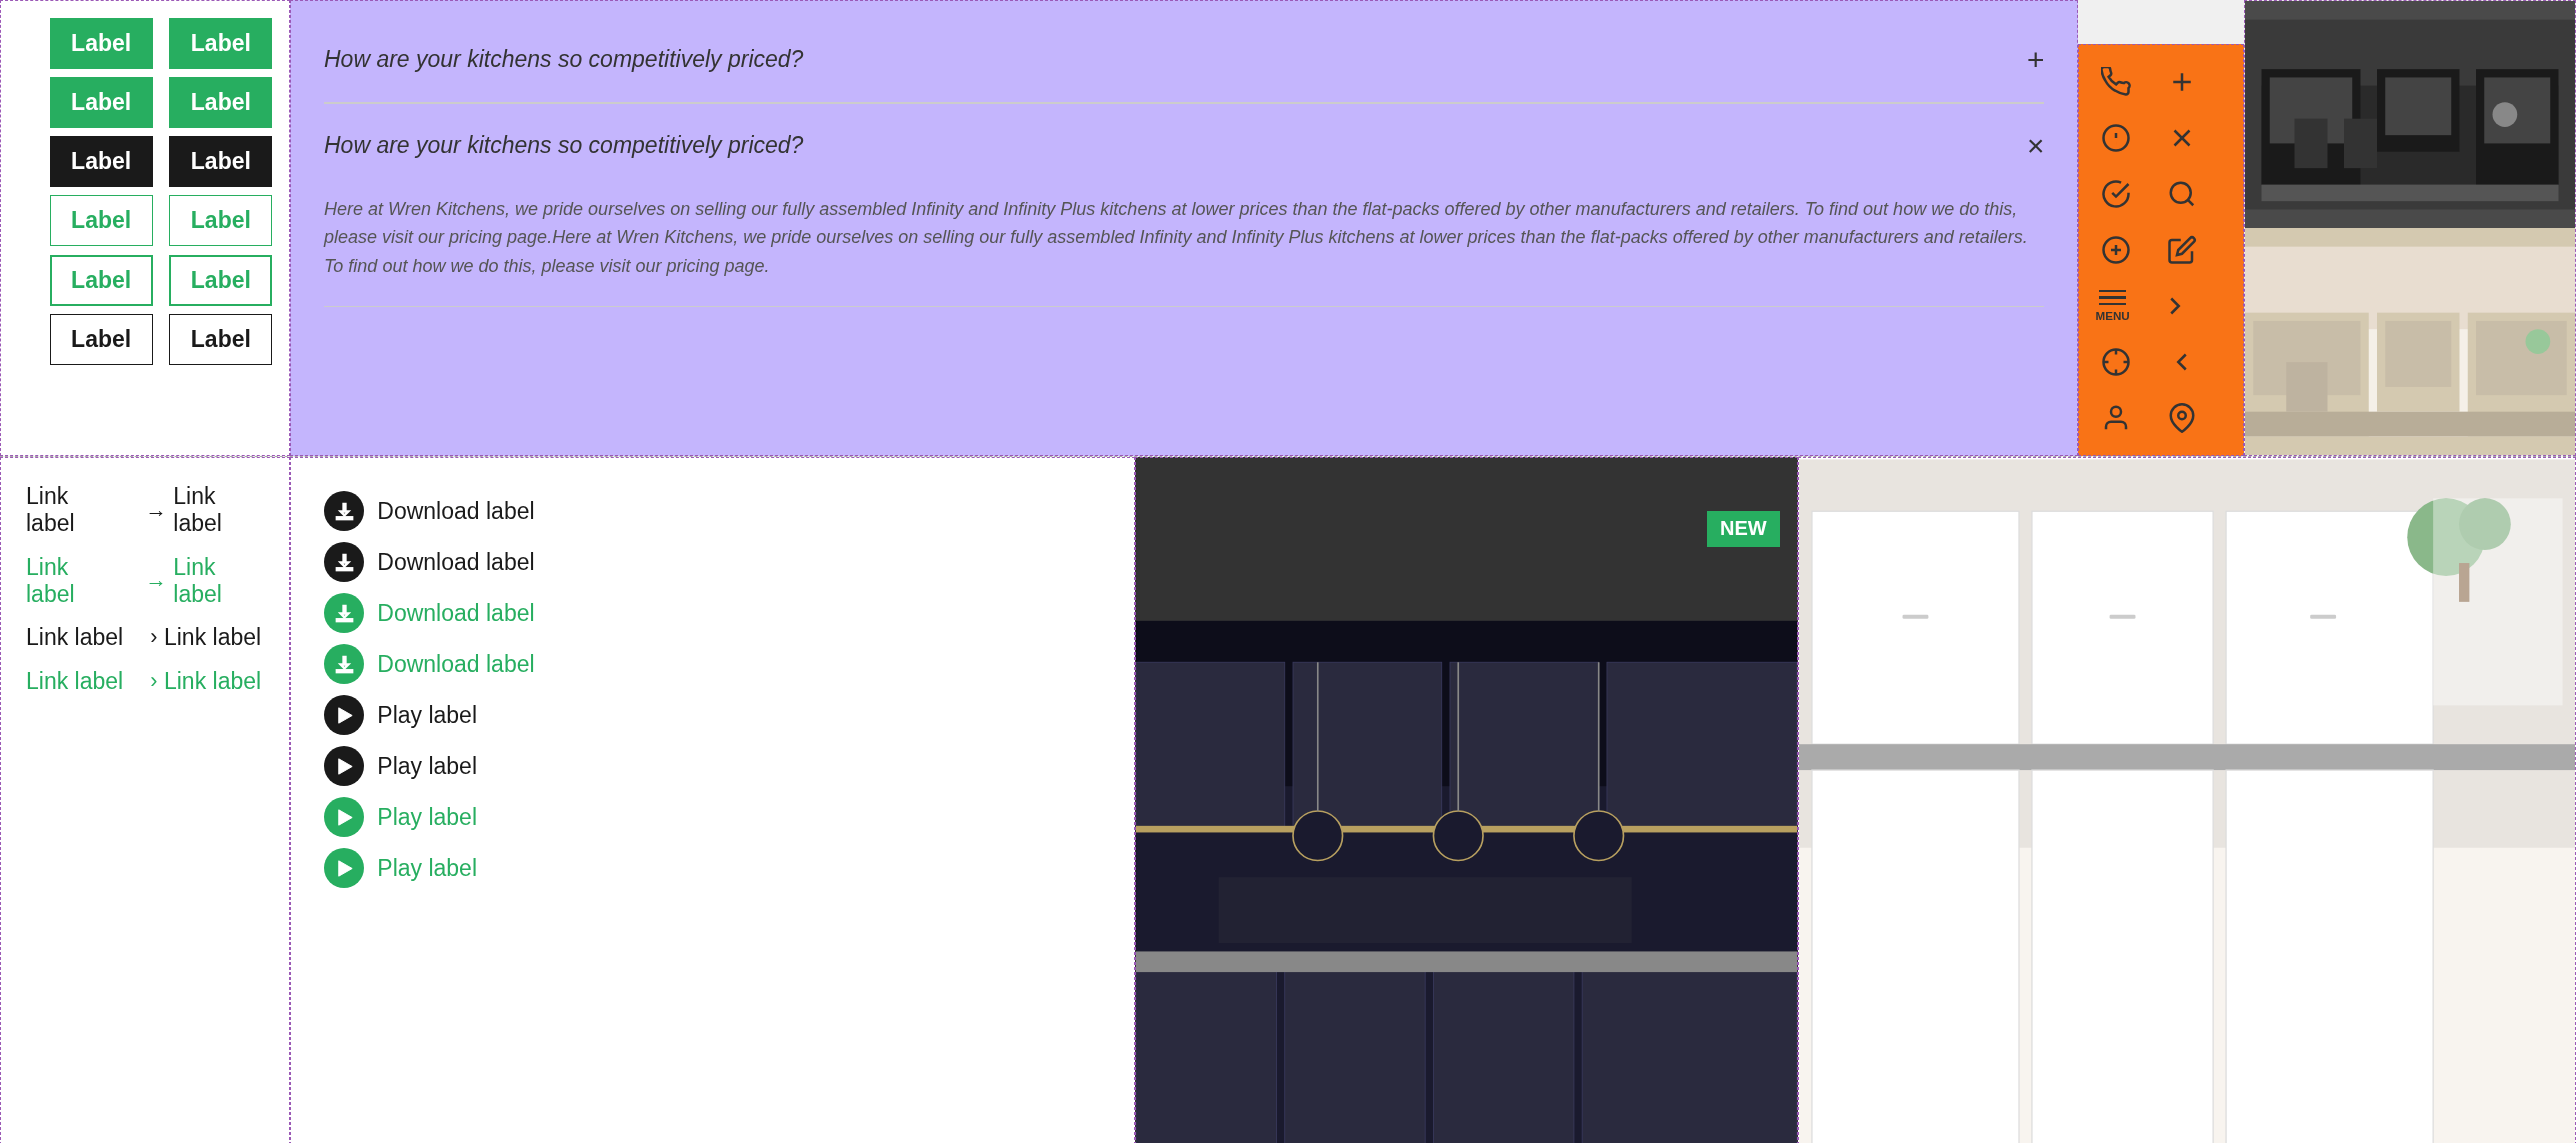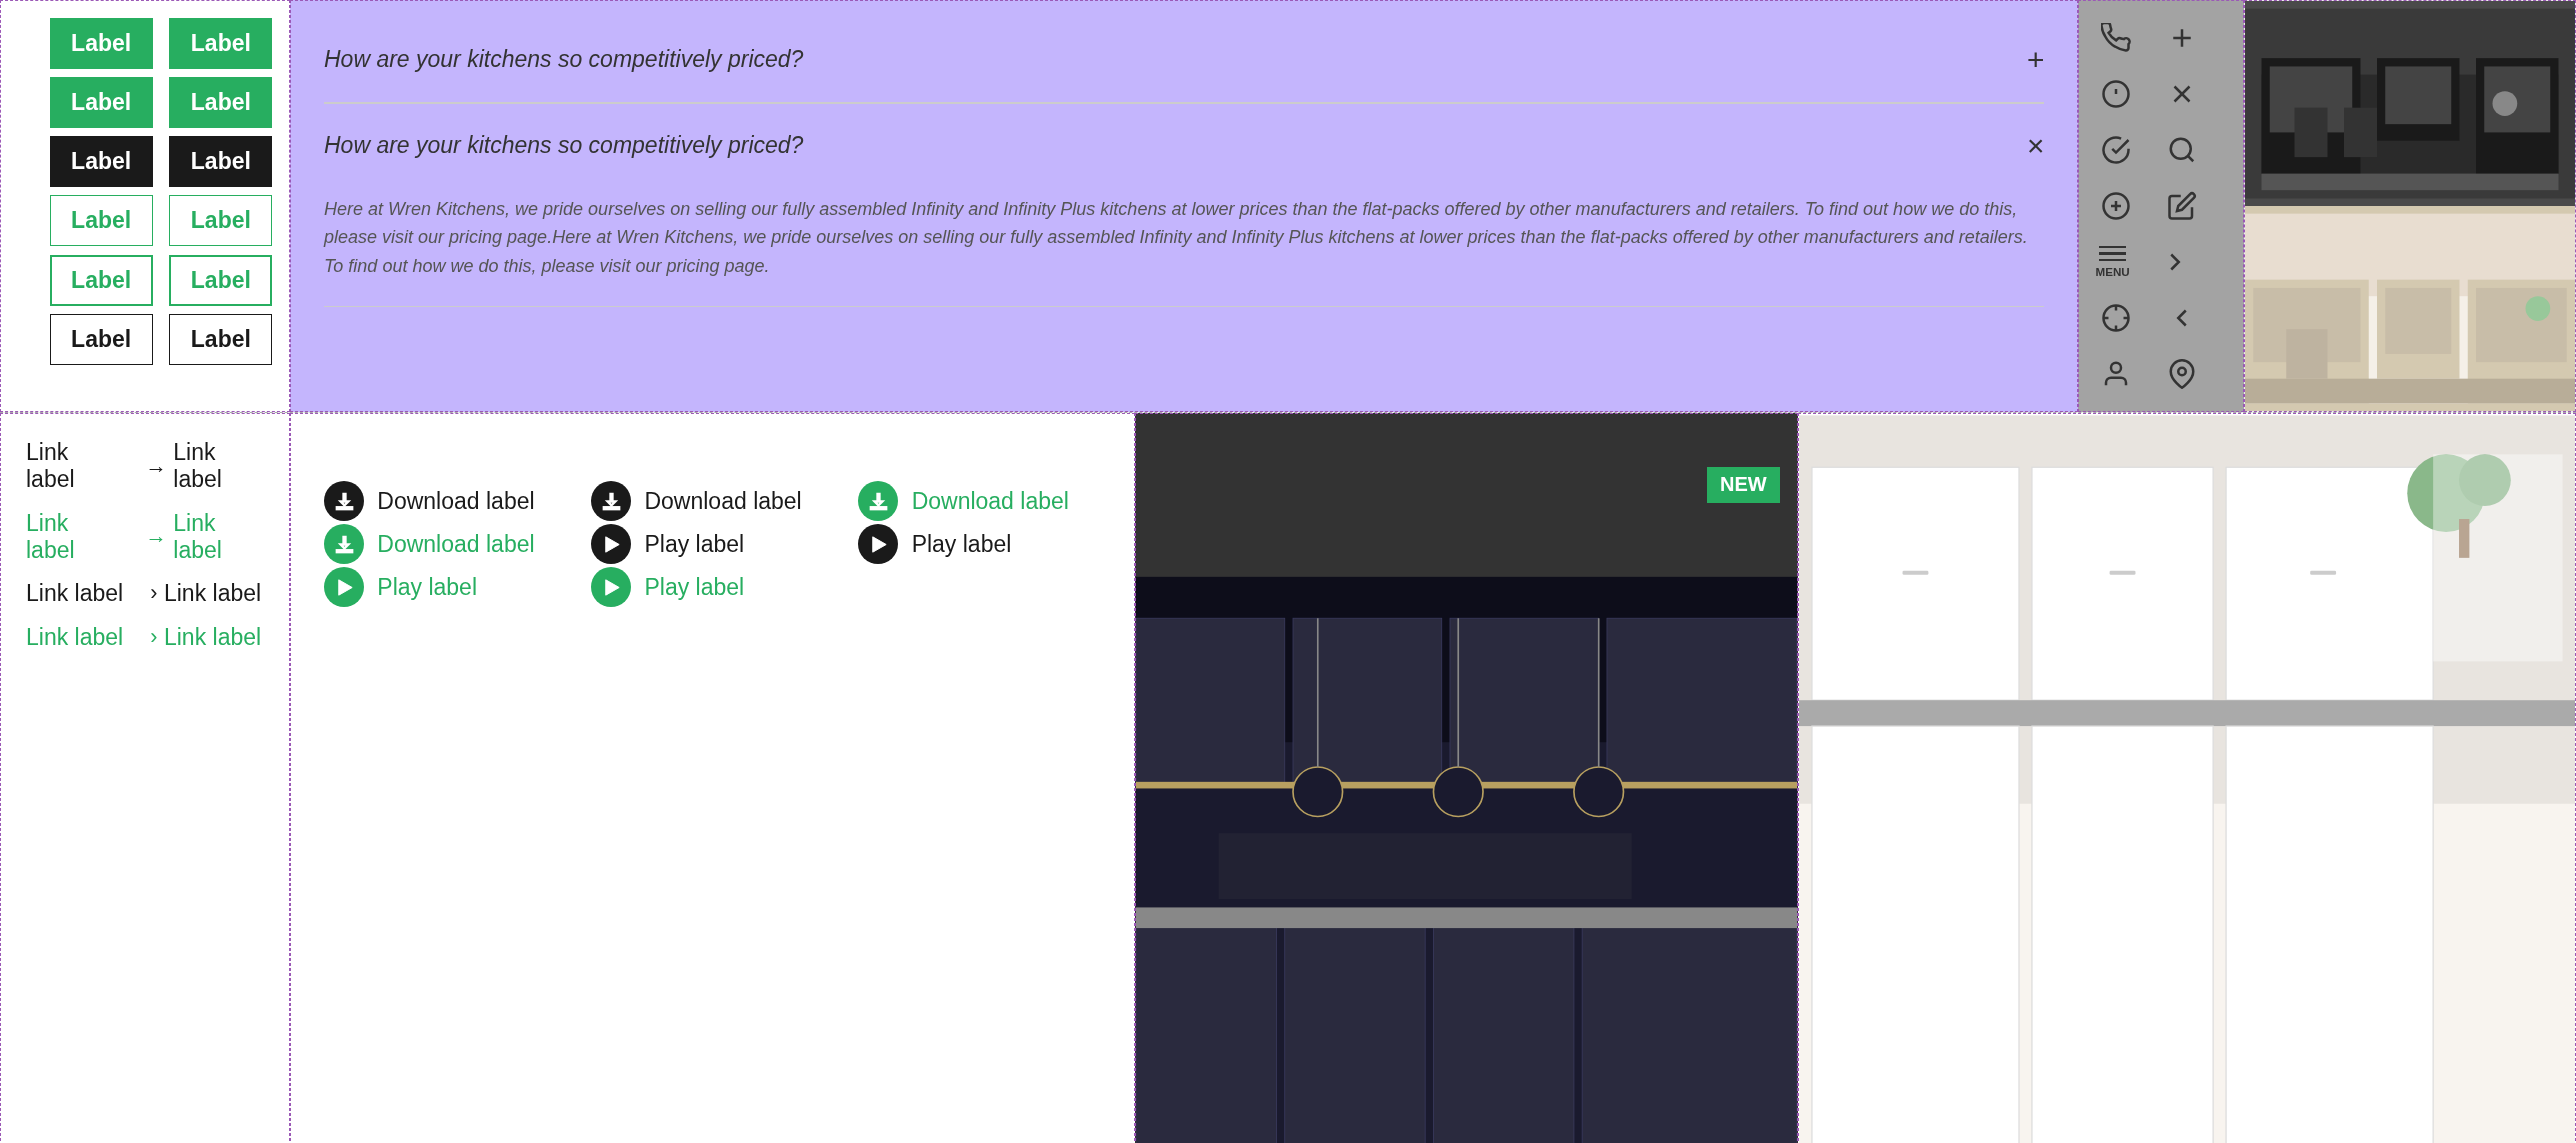--- a/index.html
+++ b/index.html
@@ -122,24 +122,25 @@
       font-size: 18px;
       color: #555;
       line-height: 1.6;
     }
 
     
     .panel-icons {
       width: 166px;
       padding: 16.6px;
       border: 1.7px dashed #9b59b6;
-      background: #a3a3a3;
+      background: #f97316;
       display: flex;
       flex-direction: column;
       gap: 15px;
+      margin-top: 44px;
     }
 
     .icon-row {
       display: flex;
       gap: 25px;
       align-items: center;
     }
 
     .icon-item {
       width: 41px;
@@ -230,23 +231,22 @@
 
     .panel-downloads {
       flex: 1;
       padding: 33px;
       border: 1.7px dashed #9b59b6;
       background: white;
     }
 
     .download-grid {
       display: grid;
-      grid-template-columns: 1fr 1fr 1fr;
-      gap: 3px 25px;
-      margin-top: 34px;
+      grid-template-columns: 1fr;
+      gap: 11px 25px;
     }
 
     .download-item {
       display: flex;
       align-items: center;
       gap: 13.3px;
       font-size: 23px;
       cursor: pointer;
     }
 

